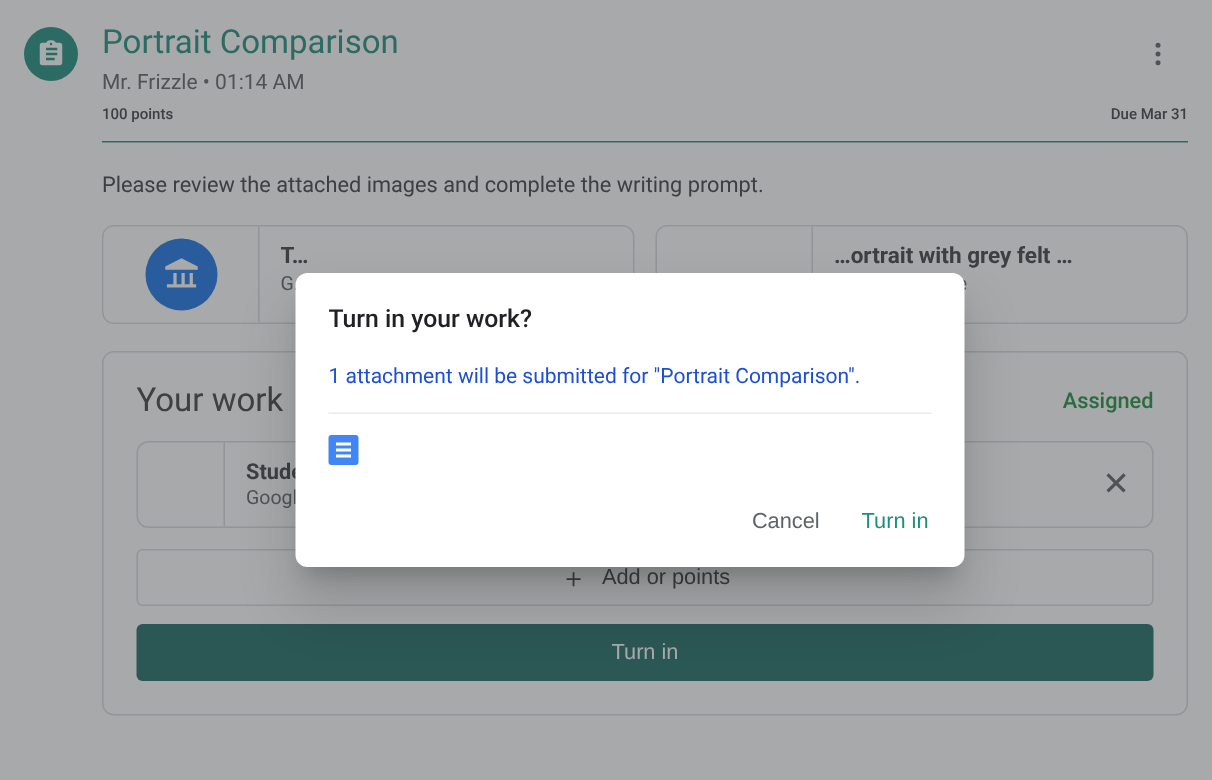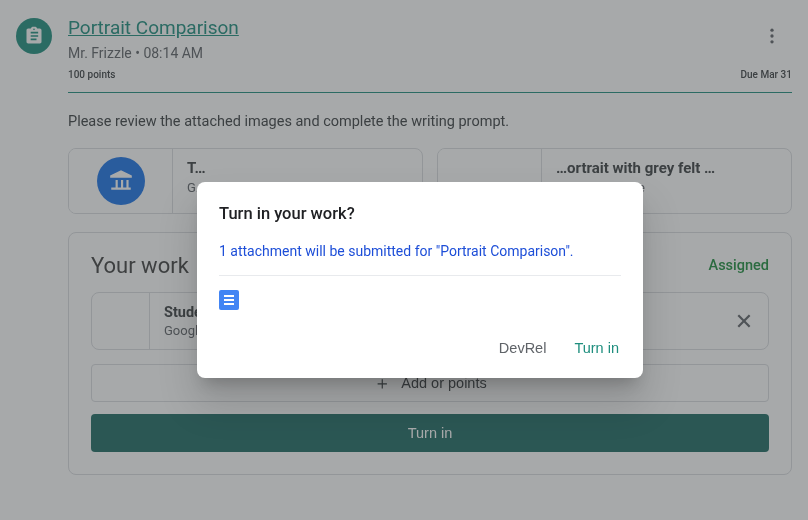--- a/index.html
+++ b/index.html
@@ -26,24 +26,23 @@
     border-radius: 50%;
     background: #1e8e7e;
     display: flex; align-items: center; justify-content: center;
     flex-shrink: 0;
     margin-top: 2px;
   }
   .assignment-icon svg { fill: #fff; }
   .header-text { flex: 1; }
   .title {
     color: #1e8e7e;
-    font-size: 19px;
+    font-size: 22px;
     font-weight: 400;
     letter-spacing: 0;
-    text-decoration: underline;
   }
   .subtitle {
     color: #5f6368;
     font-size: 14px;
     margin-top: 6px;
   }
   .more-btn {
     width: 40px; height: 40px;
     display: flex; align-items: center; justify-content: center;
     border-radius: 50%;
@@ -270,21 +269,21 @@
 <div class="page">
 
   <div class="header-row">
     <div class="assignment-icon">
       <svg width="20" height="20" viewBox="0 0 24 24">
           <path d="M19 3h-3.18C15.4 1.84 14.3 1 13 1h-2c-1.3 0-2.4.84-2.82 2H5c-1.1 0-2 .9-2 2v14c0 1.1.9 2 2 2h14c1.1 0 2-.9 2-2V5c0-1.1-.9-2-2-2zm-7 0c.55 0 1 .45 1 1s-.45 1-1 1-1-.45-1-1 .45-1 1-1zm3 14H8v-2h7v2zm2-4H8v-2h9v2zm0-4H8V7h9v2z"></path>
         </svg>
     </div>
     <div class="header-text">
       <div class="title">Portrait Comparison</div>
-      <div class="subtitle">Mr. Frizzle • 08:14 AM</div>
+      <div class="subtitle">Mr. Frizzle • 01:14 AM</div>
     </div>
     <div class="more-btn">
       <svg width="20" height="20" viewBox="0 0 24 24" fill="#5f6368">
           <circle cx="12" cy="5" r="2"></circle>
           <circle cx="12" cy="12" r="2"></circle>
           <circle cx="12" cy="19" r="2"></circle>
         </svg>
     </div>
   </div>
 
@@ -351,16 +350,16 @@
 <div class="dialog">
   <div class="dialog-pad">
     <div class="dialog-title">Turn in your work?</div>
     <div class="dialog-body">1 attachment will be submitted for "Portrait Comparison".</div>
     <div class="dialog-divider"></div>
     <div class="dialog-attach">
       <span class="docs-icon"></span>
     </div>
   </div>
   <div class="dialog-actions">
-    <button class="dialog-btn btn-cancel">DevRel</button>
+    <button class="dialog-btn btn-cancel">Cancel</button>
     <button class="dialog-btn btn-confirm">Turn in</button>
   </div>
 </div>
 
 </body></html>

